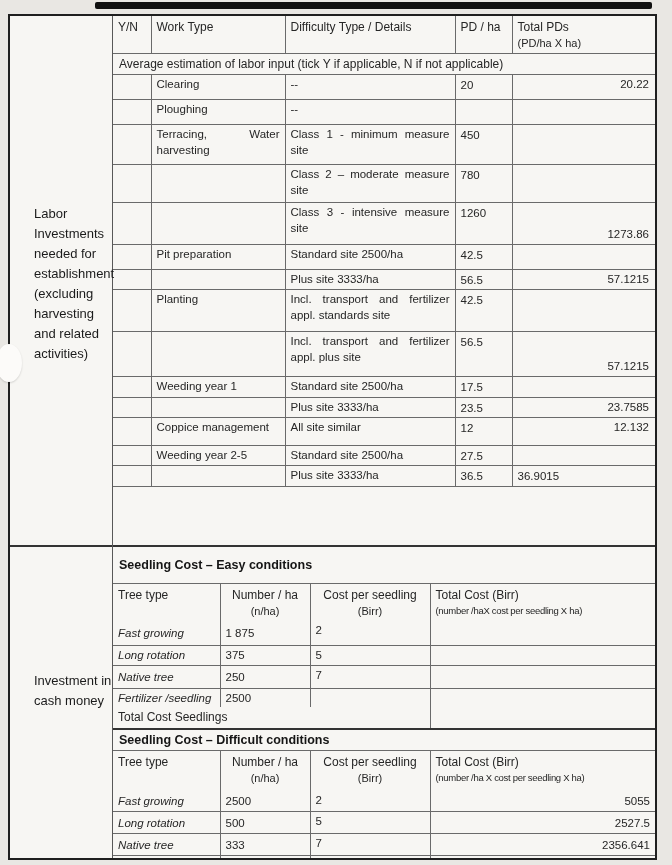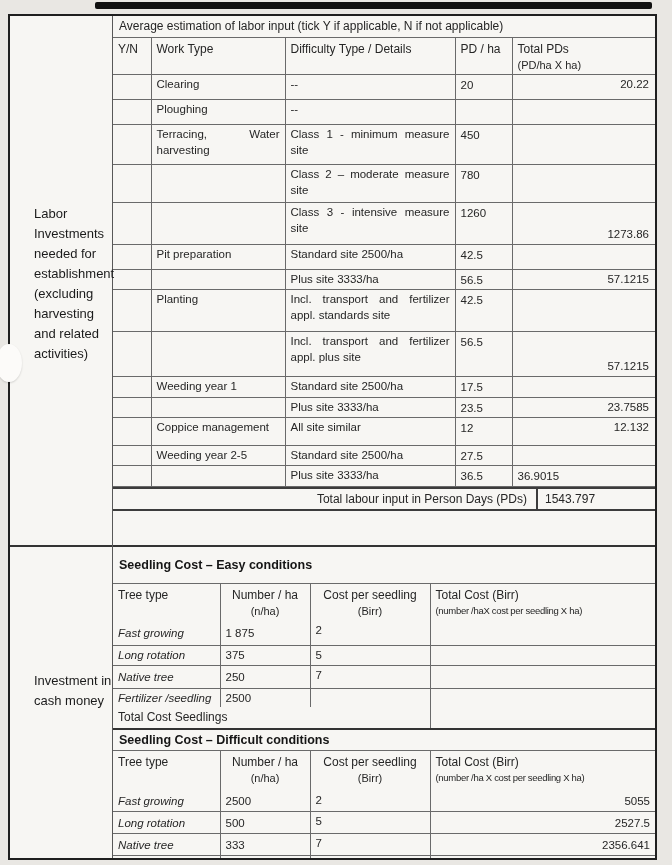--- a/index.html
+++ b/index.html
@@ -82,33 +82,33 @@
       <div class="laborwrap">
         <table class="grid">
           <colgroup>
               <col style="width:38px">
               <col style="width:134px">
               <col style="width:170px">
               <col style="width:57px">
               <col>
             </colgroup>
           <tbody>
-            <tr style="height:21px">
-              <td colspan="5" class="title-cell">Average estimation of labor input (tick Y if applicable, N if not applicable)</td>
-            </tr>
             <tr style="height:37px">
               <td class="hdr">Y/N</td>
               <td class="hdr">Work Type</td>
               <td class="hdr">Difficulty Type / Details</td>
               <td class="hdr">PD / ha</td>
               <td class="hdr">
                 <div>Total PDs</div>
                 <div class="sub">(PD/ha  X ha)</div>
               </td>
             </tr>
+            <tr style="height:21px">
+              <td colspan="5" class="title-cell">Average estimation of labor input (tick Y if applicable, N if not applicable)</td>
+            </tr>
           </tbody>
           <tbody>
               <tr style="height: 25px;">
                 <td class="yn"></td>
                 <td class="work">Clearing</td>
                 <td class="diff">--</td>
                 <td class="pd">20</td>
                 <td class="total ">20.22</td>
               </tr>
               <tr style="height: 25px;">
@@ -247,32 +247,20 @@
               <tr style="height: 21px;">
                 <td class="yn"></td>
                 <td class="work"></td>
                 <td class="diff">Plus site 3333/ha</td>
                 <td class="pd">36.5</td>
                 <td class="total va-m ta-l">36.9015</td>
               </tr>
             </tbody>
         </table>
 
-        <table class="total-table">
-          <colgroup>
-              <col style="width:424px">
-              <col>
-            </colgroup>
-          <tbody>
-            <tr style="height:22px">
-              <td class="lbl">Total labour input in Person Days (PDs)</td>
-              <td class="val">1543.797</td>
-            </tr>
-          </tbody>
-        </table>
 
       </div>
 
       <div class="seedwrap">
         <table class="grid seedling">
           <colgroup>
               <col style="width:107px">
               <col style="width:90px">
               <col style="width:120px">
               <col>

